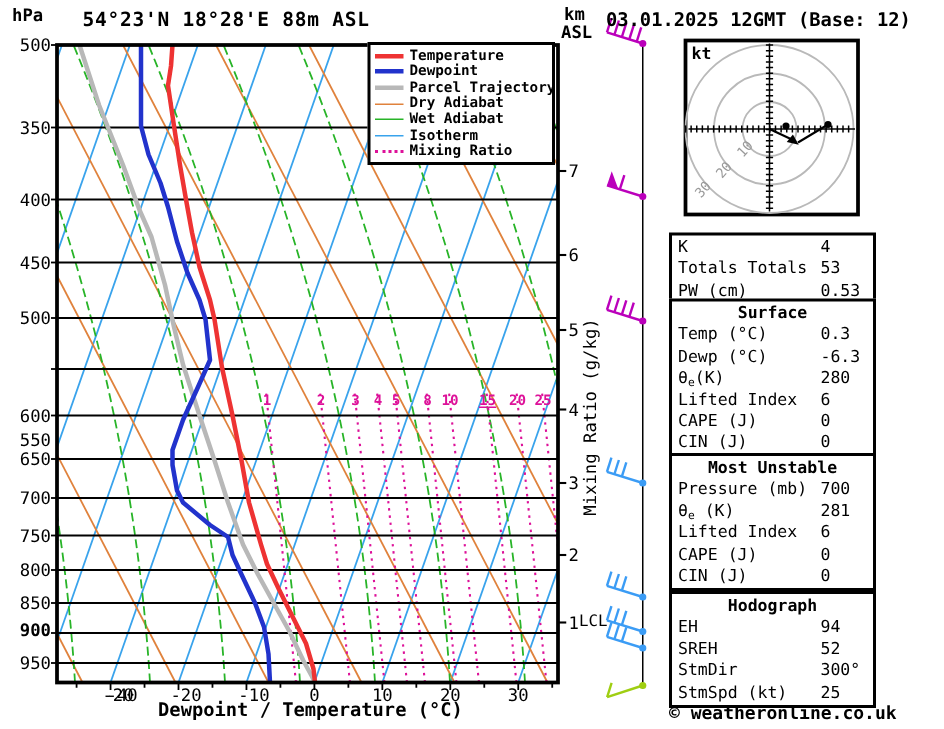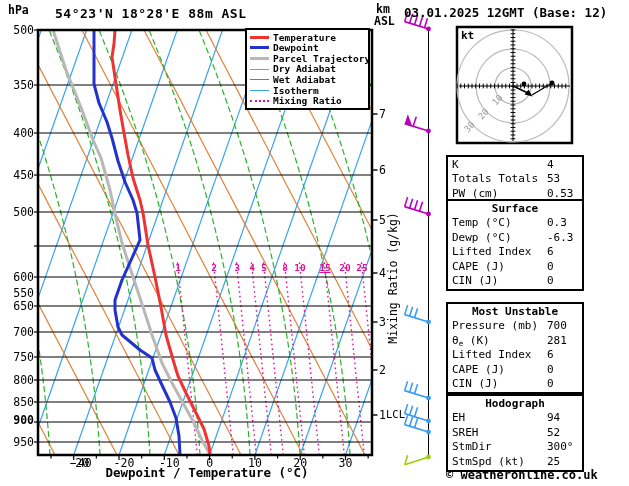--- a/index.html
+++ b/index.html
@@ -364,20 +364,21 @@
 <div id="tables">
       <div class="tbox" style="top:155px;">
         <div class="trow" style=""><span>K</span><span class="tval">4</span></div>
         <div class="trow" style=""><span>Totals Totals</span><span class="tval">53</span></div>
         <div class="trow" style=""><span>PW (cm)</span><span class="tval">0.53</span></div>
       </div>
       <div class="tbox" style="top:199px;">
         <div class="thead" style="">Surface</div>
         <div class="trow" style=""><span>Temp (°C)</span><span class="tval">0.3</span></div>
         <div class="trow" style=""><span>Dewp (°C)</span><span class="tval">-6.3</span></div>
+        <div class="trow" style=""><span>θ<sub>e</sub>(K)</span><span class="tval">280</span></div>
         <div class="trow" style=""><span>Lifted Index</span><span class="tval">6</span></div>
         <div class="trow" style=""><span>CAPE (J)</span><span class="tval">0</span></div>
         <div class="trow" style=""><span>CIN (J)</span><span class="tval">0</span></div>
       </div>
       <div class="tbox" style="top:302px;">
         <div class="thead" style="">Most Unstable</div>
         <div class="trow" style=""><span>Pressure (mb)</span><span class="tval">700</span></div>
         <div class="trow" style=""><span>θ<sub>e</sub> (K)</span><span class="tval">281</span></div>
         <div class="trow" style=""><span>Lifted Index</span><span class="tval">6</span></div>
         <div class="trow" style=""><span>CAPE (J)</span><span class="tval">0</span></div>

